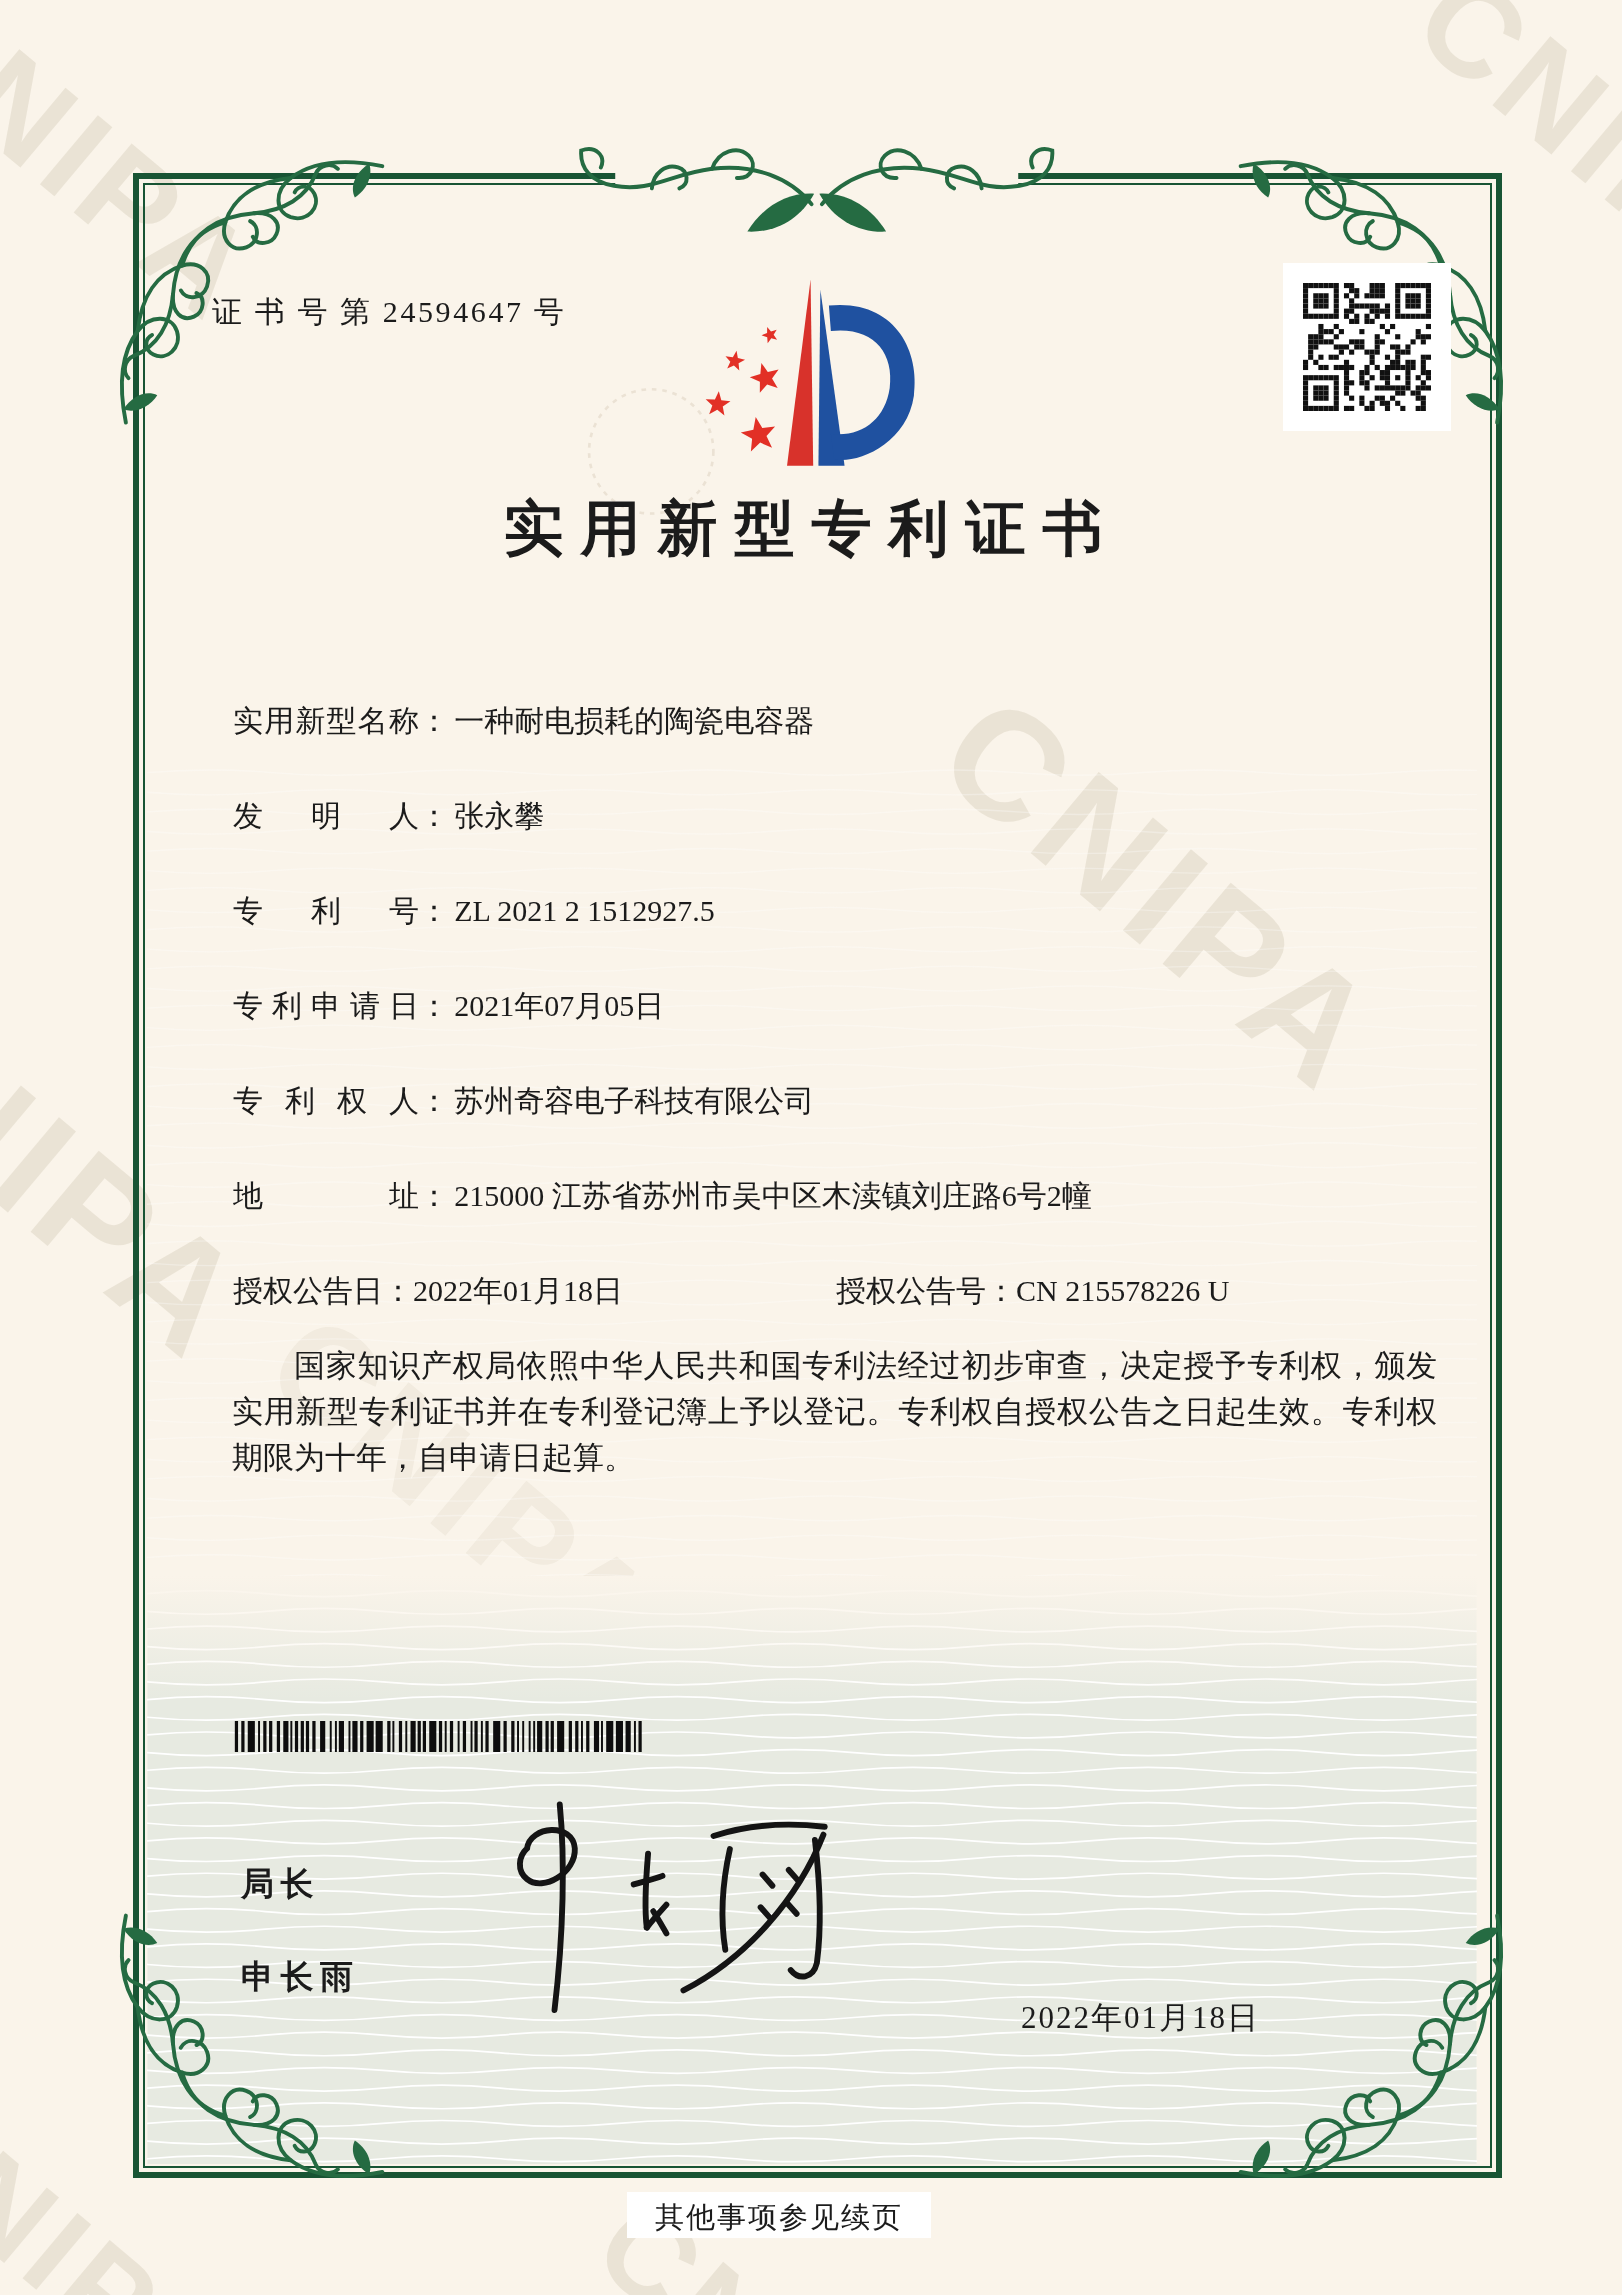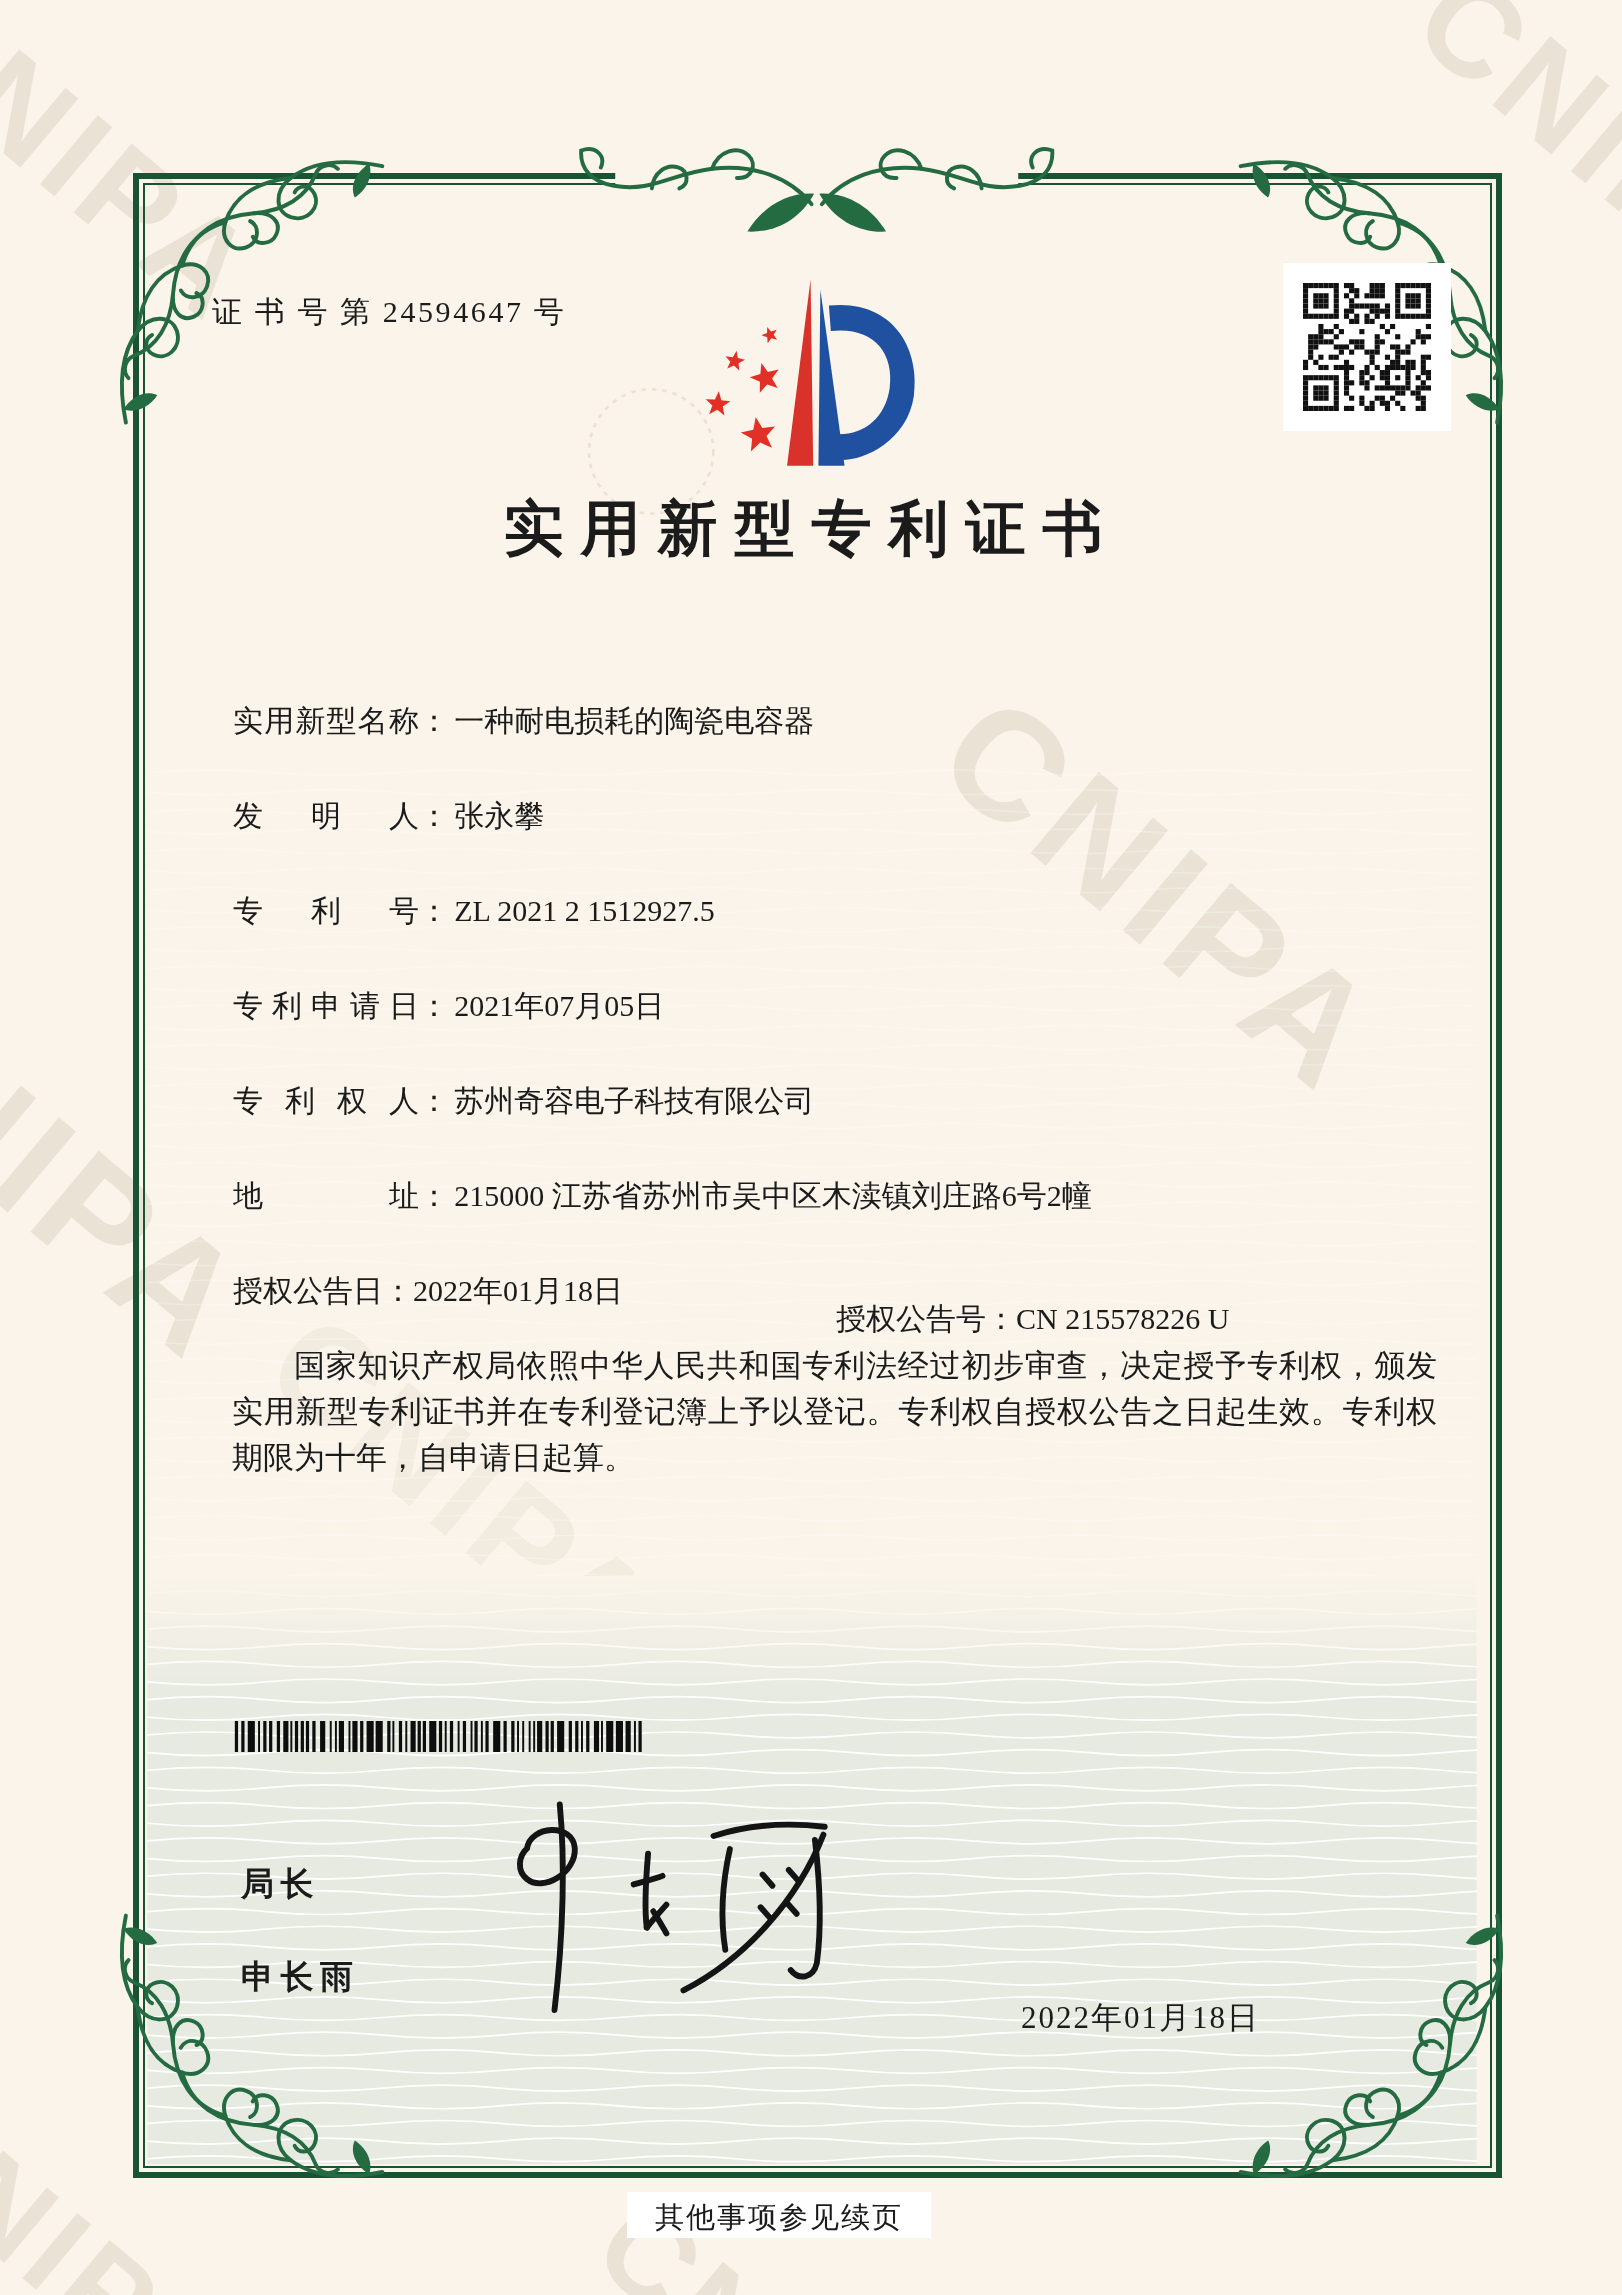--- a/index.html
+++ b/index.html
@@ -24,21 +24,21 @@
   .z{z-index:10;}
   #certline{left:212px;top:292px;font-size:30px;letter-spacing:2.6px;}
   #logo{left:690px;top:265px;}
   #qrwrap{left:1283px;top:263px;width:168px;height:168px;background:#ffffff;}
   #qr{position:absolute;left:19.6px;top:19.6px;}
   #title{left:0;top:489px;width:1623px;text-align:center;font-size:60px;font-weight:bold;letter-spacing:17px;}
   .frow{position:absolute;left:233px;font-size:30px;white-space:nowrap;}
   .flabel{display:inline-block;width:186px;text-align:justify;text-align-last:justify;vertical-align:top;}
   .fvalue{margin-left:5.2px;margin-top:24px;}
   #grantrow{left:233px;top:1271px;font-size:30px;white-space:nowrap;}
-  #grantno{position:absolute;left:603px;top:0;margin-top:28px;}
+  #grantno{position:absolute;left:603px;top:0;}
   #paras{left:232px;top:1343px;width:1205px;font-size:31px;line-height:46px;text-align:justify;}
   #paras p{margin:0;text-indent:62px;}
   #barcode{left:232px;top:1721px;}
   #sigblock .lab{position:absolute;font-family:"Liberation Sans","DejaVu Sans",sans-serif;
       font-weight:600;font-size:33px;letter-spacing:6.5px;white-space:nowrap;}
   #director{left:241px;top:1862px;}
   #dirname{left:241px;top:1955px;}
   #signature{left:406px;top:1786px;}
   #issuedate{left:1021px;top:1997px;font-size:31px;letter-spacing:2px;}
   #pageinfo{left:0;top:2106px;width:1551px;text-align:center;font-size:26px;letter-spacing:1.3px;}

